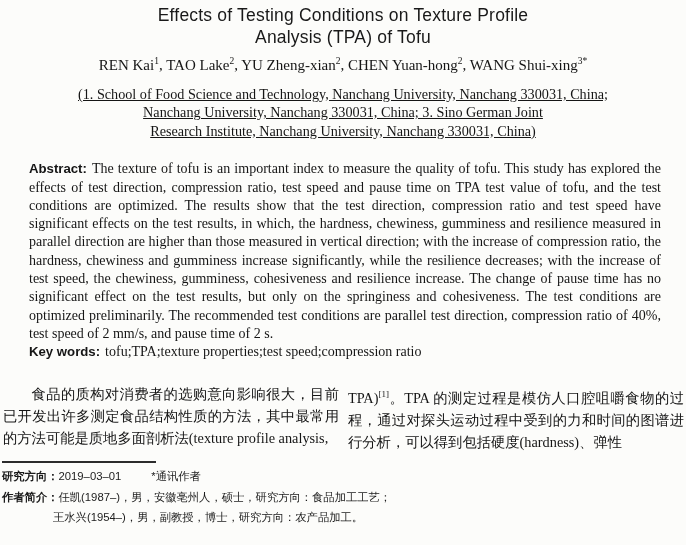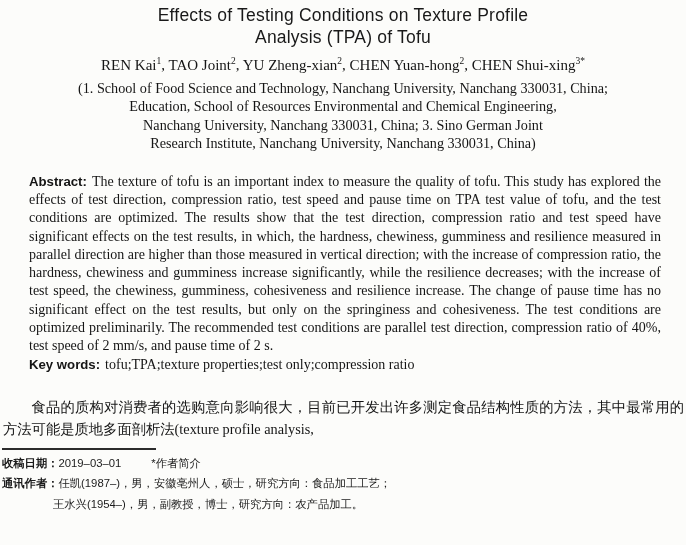--- a/index.html
+++ b/index.html
@@ -14,21 +14,21 @@
     text-align: center; padding-top: 4px;
     font-family: "Liberation Sans", "DejaVu Sans", sans-serif;
     font-size: 17.5px; line-height: 22px; font-weight: 500;
     color: #191919; letter-spacing: 0.2px;
   }
 
   .authors-line { text-align: center; font-size: 15px; line-height: 19px; margin-top: 4px; }
   .authors-line sup { font-size: 9.5px; }
   .author { white-space: nowrap; }
 
-  .affils-block { text-align: center; font-size: 14.2px; line-height: 18.4px; margin-top: 4px; }
+  .affils-block { text-align: center; font-size: 14.2px; line-height: 18.4px; margin-top: 10px; text-decoration: underline; }
   .affil-line { margin: 0; }
 
   .abstract-block { margin: 20px 25px 0 29px; }
   .abstract-block p { margin: 0; text-align: justify; font-size: 14px; line-height: 18.3px; }
   .lbl {
     font-family: "Liberation Sans", "DejaVu Sans", sans-serif;
     font-weight: bold; font-size: 13.2px; padding-right: 5px;
   }
 
   .intro-columns { display: flex; gap: 9px; margin: 22px 2px 4px 3px; }
@@ -53,43 +53,43 @@
 
 <div class="page">
 
   <div class="title-block">
     <div>Effects of Testing Conditions on Texture Profile</div>
     <div>Analysis (TPA) of Tofu</div>
   </div>
 
   <div class="authors-line">
     <span class="author"><span>REN Kai</span><sup>1</sup></span><span>, </span>
-    <span class="author"><span>TAO Joint</span><sup>2</sup></span><span>, </span>
+    <span class="author"><span>TAO Lake</span><sup>2</sup></span><span>, </span>
     <span class="author"><span>YU Zheng-xian</span><sup>2</sup></span><span>, </span>
     <span class="author"><span>CHEN Yuan-hong</span><sup>2</sup></span><span>, </span>
-    <span class="author"><span>CHEN Shui-xing</span><sup>3*</sup></span>
+    <span class="author"><span>WANG Shui-xing</span><sup>3*</sup></span>
   </div>
 
   <div class="affils-block">
     <div class="affil-line">(1. School of Food Science and Technology, Nanchang University, Nanchang 330031, China;</div>
-    <div class="affil-line">Education, School of Resources Environmental and Chemical Engineering,</div>
     <div class="affil-line">Nanchang University, Nanchang 330031, China; 3. Sino German Joint</div>
     <div class="affil-line">Research Institute, Nanchang University, Nanchang 330031, China)</div>
   </div>
 
   <div class="abstract-block">
     <p><span class="lbl">Abstract:</span><span>The texture of tofu is an important index to measure the quality of tofu. This study has explored the effects of test direction, compression ratio, test speed and pause time on TPA test value of tofu, and the test conditions are optimized. The results show that the test direction, compression ratio and test speed have significant effects on the test results, in which, the hardness, chewiness, gumminess and resilience measured in parallel direction are higher than those measured in vertical direction; with the increase of compression ratio, the hardness, chewiness and gumminess increase significantly, while the resilience decreases; with the increase of test speed, the chewiness, gumminess, cohesiveness and resilience increase. The change of pause time has no significant effect on the test results, but only on the springiness and cohesiveness. The test conditions are optimized preliminarily. The recommended test conditions are parallel test direction, compression ratio of 40%, test speed of 2 mm/s, and pause time of 2 s.</span></p>
-    <p><span class="lbl">Key words:</span><span>tofu;TPA;texture properties;test only;compression ratio</span></p>
+    <p><span class="lbl">Key words:</span><span>tofu;TPA;texture properties;test speed;compression ratio</span></p>
   </div>
 
   <div class="intro-columns">
     <p class="col col-left">食品的质构对消费者的选购意向影响很大，目前已开发出许多测定食品结构性质的方法，其中最常用的方法可能是质地多面剖析法(texture profile analysis,</p>
+    <p class="col col-right"><span>TPA)</span><sup>[1]</sup><span>。TPA 的测定过程是模仿人口腔咀嚼食物的过程，通过对探头运动过程中受到的力和时间的图谱进行分析，可以得到包括硬度(hardness)、弹性</span></p>
   </div>
 
   <div class="footnote-rule"></div>
 
   <div class="footnote-block">
-    <div class="frow"><span class="flabel">收稿日期：</span><span>2019–03–01</span><span class="corr">*作者简介</span></div>
-    <div class="frow"><span class="flabel">通讯作者：</span><span>任凯(1987–)，男，安徽亳州人，硕士，研究方向：食品加工工艺；</span></div>
+    <div class="frow"><span class="flabel">研究方向：</span><span>2019–03–01</span><span class="corr">*通讯作者</span></div>
+    <div class="frow"><span class="flabel">作者简介：</span><span>任凯(1987–)，男，安徽亳州人，硕士，研究方向：食品加工工艺；</span></div>
     <div class="frow bio-indent"><span>王水兴(1954–)，男，副教授，博士，研究方向：农产品加工。</span></div>
   </div>
 
 </div>
 
 </body></html>

